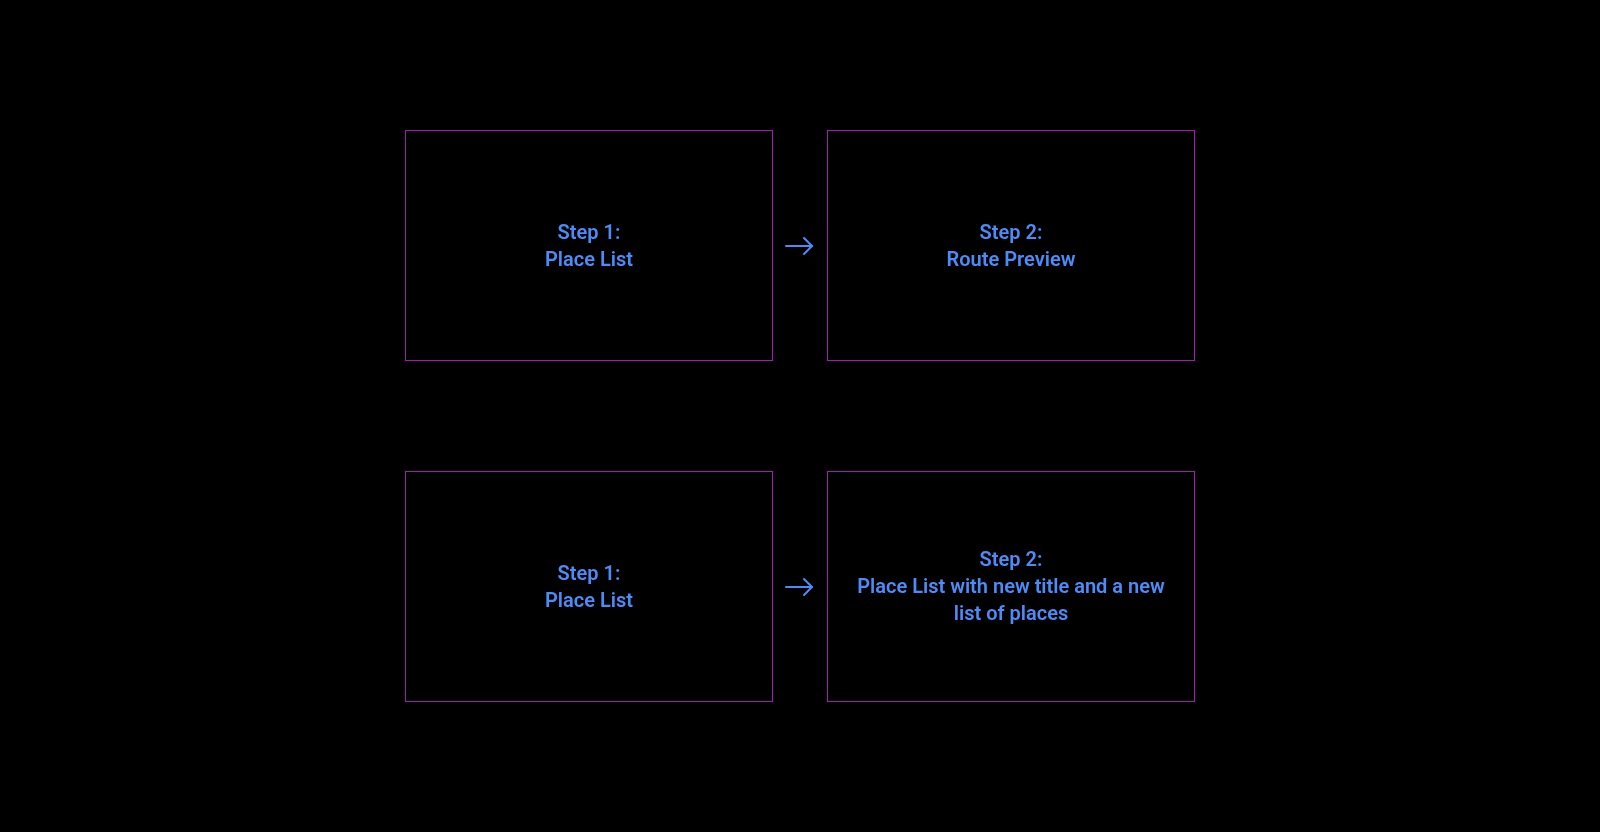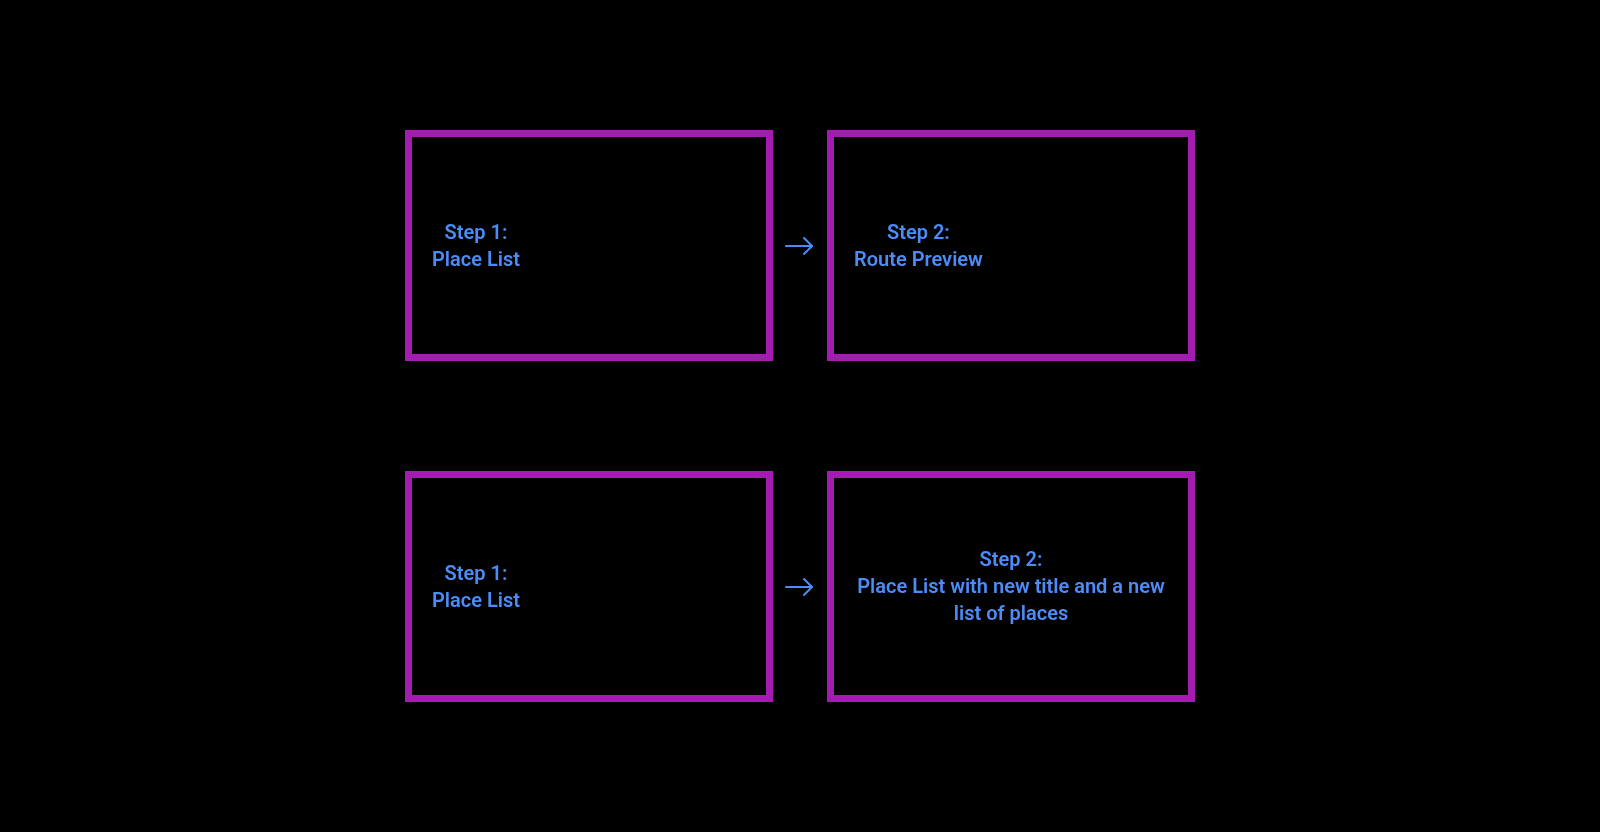--- a/index.html
+++ b/index.html
@@ -23,23 +23,24 @@
       align-items: center;
     }
     .flow-row {
       display: flex;
       flex-direction: row;
       align-items: center;
     }
     .step-box {
       width: 368px;
       height: 231px;
-      border: 7px solid #a21caf;
+      border: 1px solid #a21caf;
       display: flex;
       align-items: center;
+      justify-content: center;
       text-align: center;
       padding: 20px;
     }
     .step-text {
       color: #4c8cf8;
       font-size: 20px;
       font-weight: 600;
       line-height: 1.35;
     }
     .arrow-wrapper {

